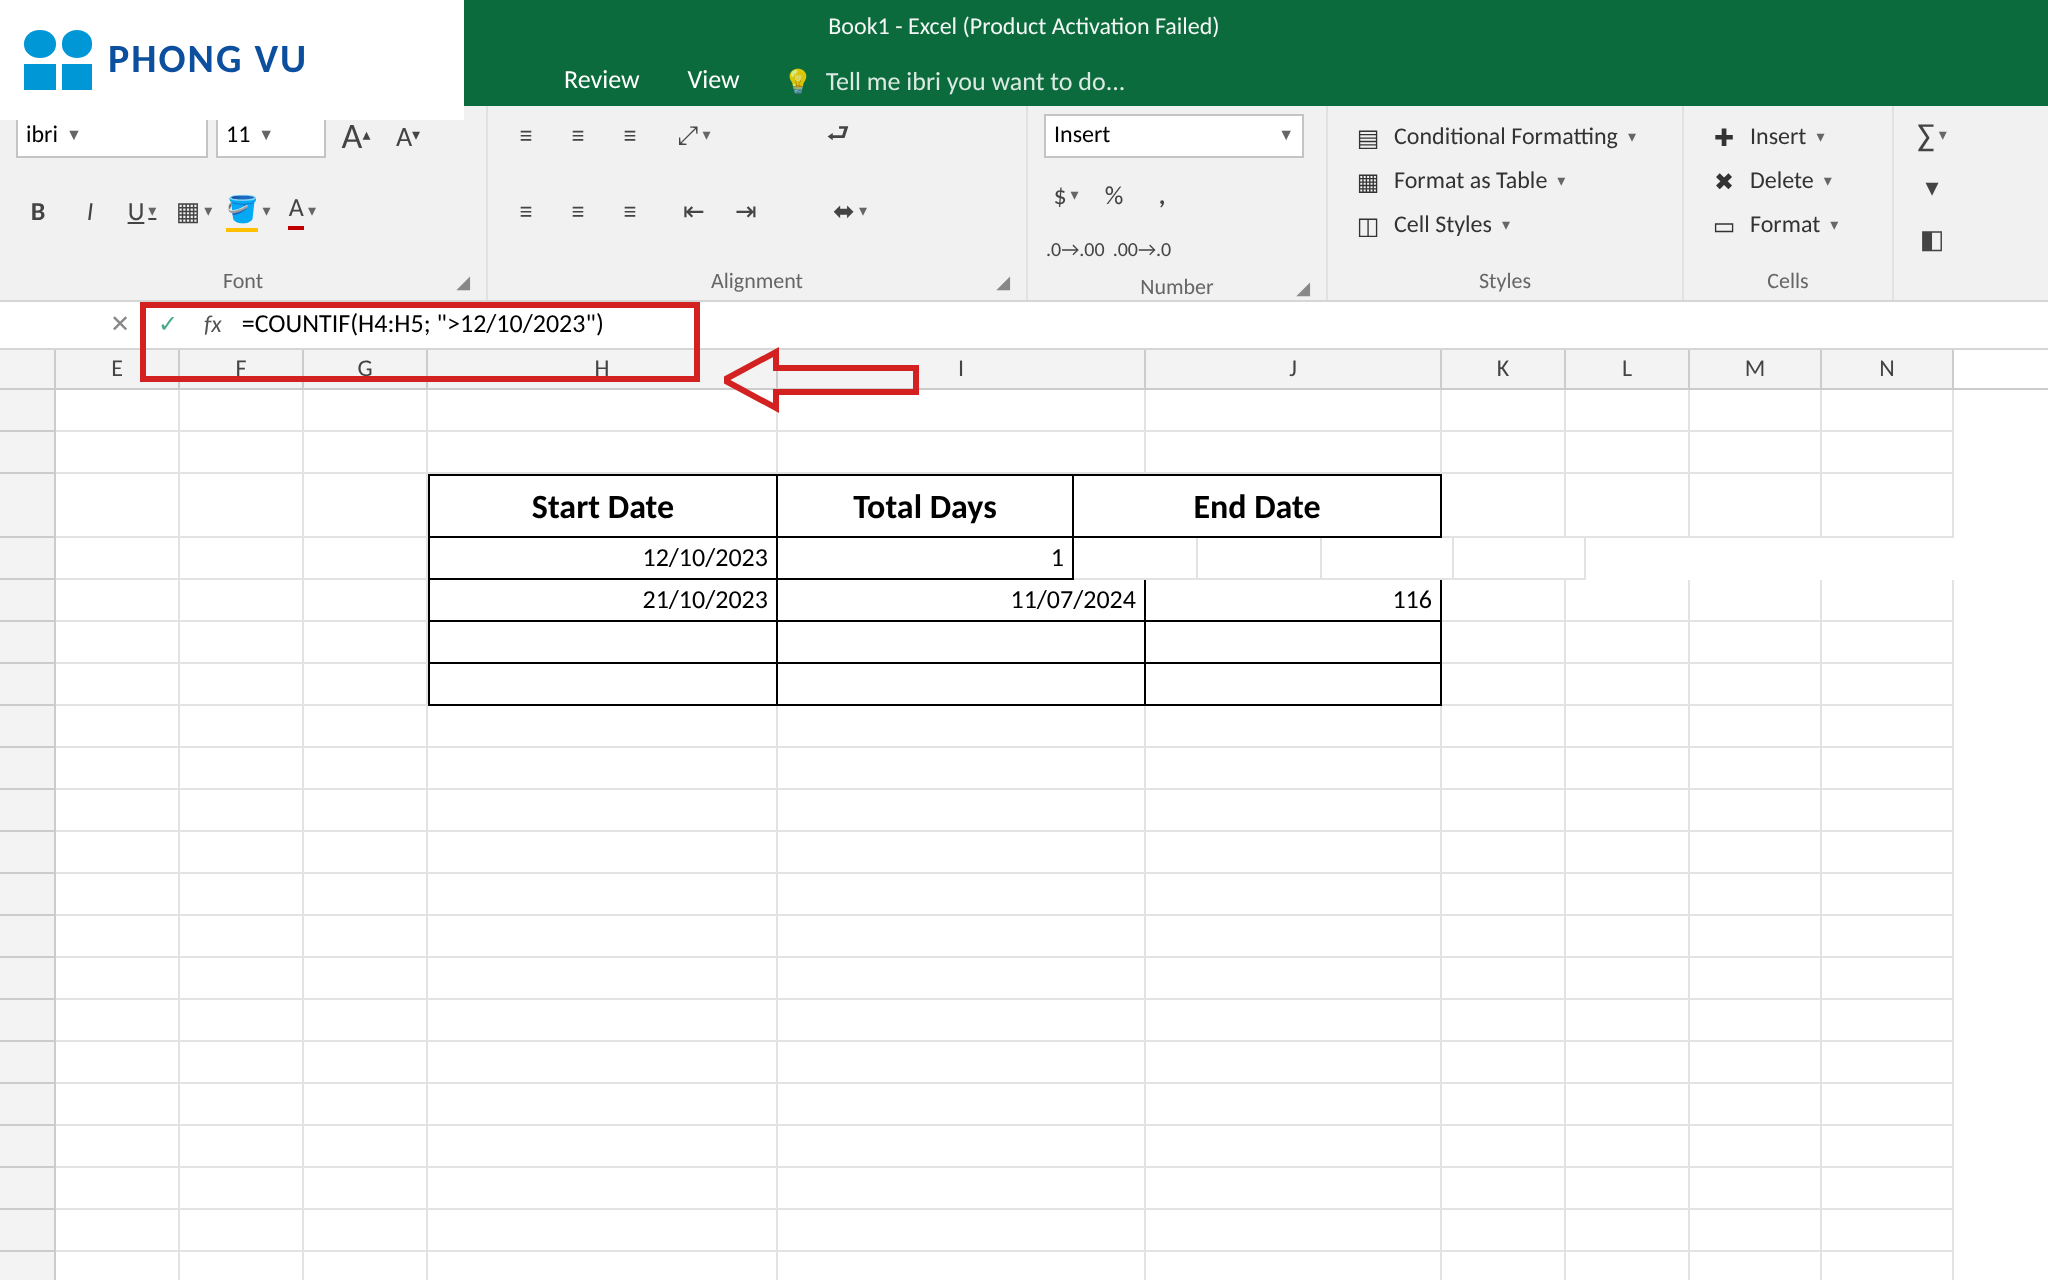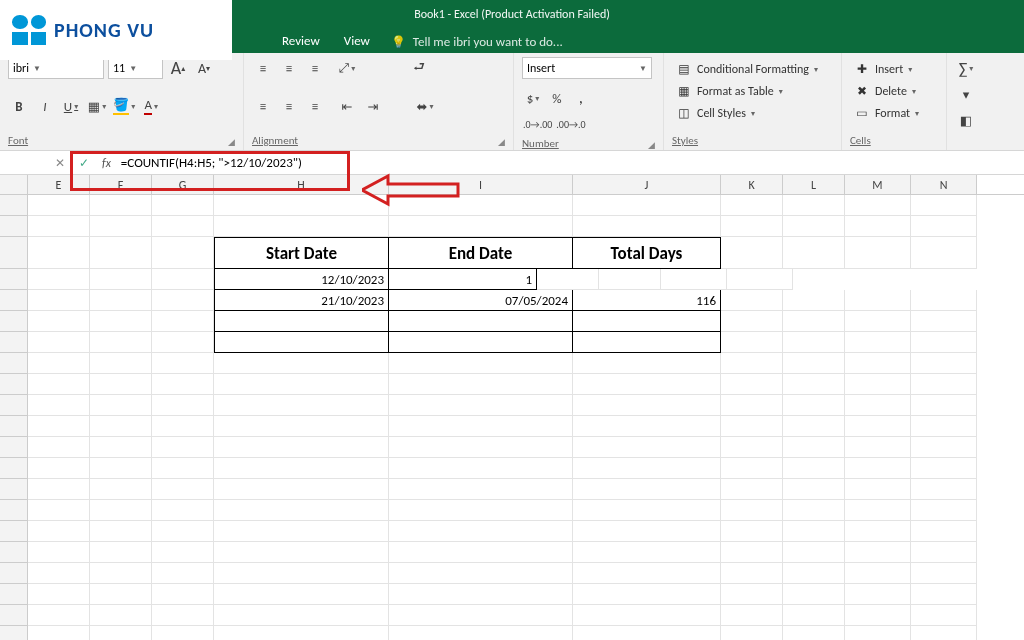--- a/index.html
+++ b/index.html
@@ -10,21 +10,21 @@
   .tabstrip .tab { padding: 4px 12px 5px; cursor: pointer; }
   .tabstrip .tellme { padding: 4px 10px; opacity: .85; display: flex; align-items: center; gap: 6px; }
   .tellme-bulb { font-size: 12px; }
   .logo-overlay { position: absolute; top: 0; left: 0; width: 232px; height: 60px; background: #fff; display: flex; align-items: center; padding: 0 12px; z-index: 10; }
   .pv-mark { width: 34px; height: 30px; display: grid; grid-template-columns: 1fr 1fr; grid-template-rows: 1fr 1fr; gap: 3px; margin-right: 8px; }
   .pv-mark .c { border-radius: 50%; background: #0097d7; }
   .pv-mark .s { background: #0097d7; }
   .pv-text { font-weight: 700; font-size: 20px; letter-spacing: 1px; color: #0c4f9e; }
   .ribbon { height: 98px; background: #f1f1f1; border-bottom: 1px solid #d6d6d6; display: flex; }
   .group { border-right: 1px solid #e1e1e1; padding: 4px 8px 0; display: flex; flex-direction: column; justify-content: space-between; }
-  .group-label { font-size: 11px; color: #666; text-align: left; padding: 2px 0 3px; position: relative; text-decoration: underline; }
+  .group-label { font-size: 11px; color: #666; text-align: center; padding: 2px 0 3px; position: relative; }
   .group-label .dialog-launcher { position: absolute; right: 0; bottom: 3px; font-size: 9px; color: #888; }
   .controls { display: flex; flex-direction: column; gap: 4px; }
   .row { display: flex; align-items: flex-end; gap: 4px; }
   .btn { min-width: 22px; height: 22px; display: flex; align-items: center; justify-content: center; font-size: 13px; color: #444; border: 1px solid transparent; background: transparent; cursor: pointer; }
   .select { height: 22px; border: 1px solid #c4c4c4; background: #fff; font-size: 12px; padding: 0 4px; display: flex; align-items: center; gap: 4px; }
   .caret { font-size: 8px; color: #666; }
   .large-letter { font-size: 18px; font-family: "Times New Roman", serif; }
   .color-bar-red { border-bottom: 2px solid #c00000; padding-bottom: 1px; }
   .color-bar-yellow { border-bottom: 2px solid #ffc000; padding-bottom: 1px; }
   .styles-col { display: flex; flex-direction: column; gap: 2px; padding-top: 2px; }
@@ -290,22 +290,22 @@
       <div class="cell" style="width: 62px;"></div>
       <div class="cell" style="width: 66px;"></div>
       <div class="cell" style="width: 66px;"></div>
     </div>
     <div class="grid-row hdr-row">
       <div class="row-head"></div>
       <div class="cell" style="width: 62px;"></div>
       <div class="cell" style="width: 62px;"></div>
       <div class="cell" style="width: 62px;"></div>
       <div class="cell tbl-cell first tbl-hdr" style="width: 175px;">Start Date</div>
+      <div class="cell tbl-cell tbl-hdr" style="width: 148px;">Total Days</div>
       <div class="cell tbl-cell tbl-hdr" style="width: 184px;">End Date</div>
-      <div class="cell tbl-cell tbl-hdr" style="width: 148px;">Total Days</div>
       <div class="cell" style="width: 62px;"></div>
       <div class="cell" style="width: 62px;"></div>
       <div class="cell" style="width: 66px;"></div>
       <div class="cell" style="width: 66px;"></div>
     </div>
     <div class="grid-row">
       <div class="row-head"></div>
       <div class="cell" style="width: 62px;"></div>
       <div class="cell" style="width: 62px;"></div>
       <div class="cell" style="width: 62px;"></div>
@@ -315,21 +315,21 @@
       <div class="cell" style="width: 62px;"></div>
       <div class="cell" style="width: 66px;"></div>
       <div class="cell" style="width: 66px;"></div>
     </div>
     <div class="grid-row">
       <div class="row-head"></div>
       <div class="cell" style="width: 62px;"></div>
       <div class="cell" style="width: 62px;"></div>
       <div class="cell" style="width: 62px;"></div>
       <div class="cell tbl-cell first rj" style="width: 175px;">21/10/2023</div>
-      <div class="cell tbl-cell rj" style="width: 184px;">07/05/2024</div>
+      <div class="cell tbl-cell rj" style="width: 184px;">11/07/2024</div>
       <div class="cell tbl-cell rj" style="width: 148px;">116</div>
       <div class="cell" style="width: 62px;"></div>
       <div class="cell" style="width: 62px;"></div>
       <div class="cell" style="width: 66px;"></div>
       <div class="cell" style="width: 66px;"></div>
     </div>
     <div class="grid-row">
       <div class="row-head"></div>
       <div class="cell" style="width: 62px;"></div>
       <div class="cell" style="width: 62px;"></div>

